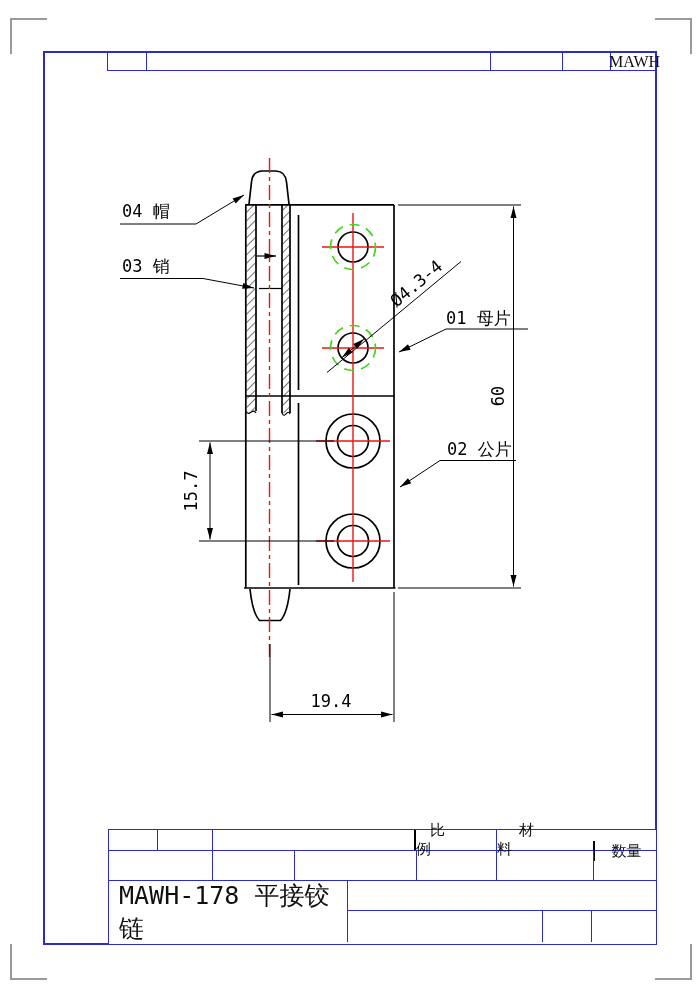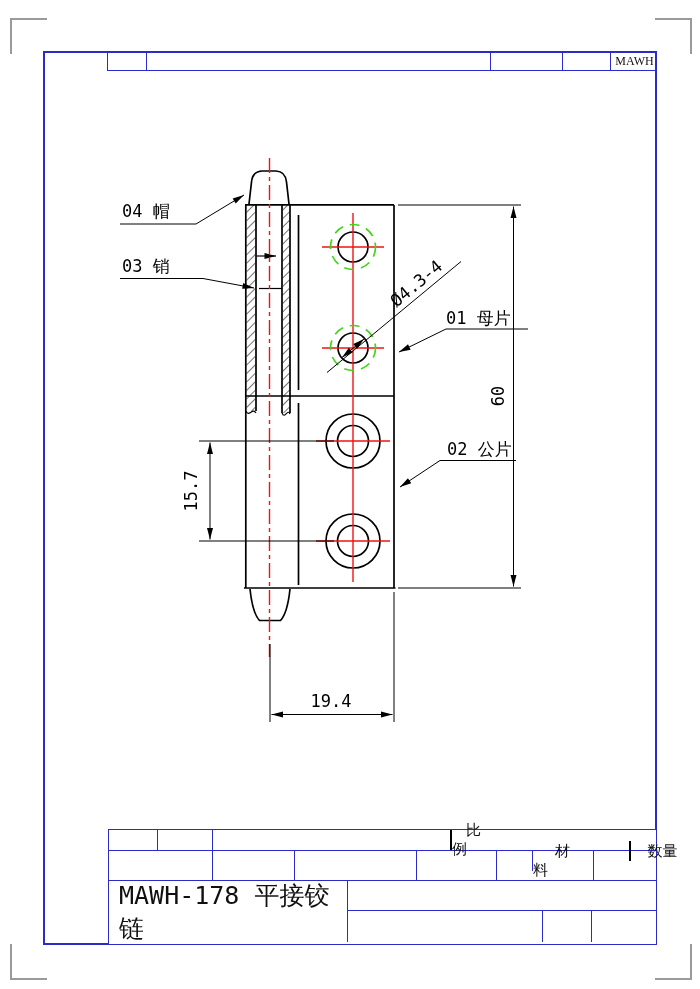--- a/index.html
+++ b/index.html
@@ -22,35 +22,35 @@
   .topbar{position:absolute;left:107px;top:51px;width:550px;height:20px;
     display:flex;box-sizing:border-box;
     border:1.6px solid #2b2bcc;border-top:2.4px solid #2b2bcc;}
   .topbar .cell{box-sizing:border-box;height:100%;flex:0 0 auto;border-right:1.6px solid #2b2bcc;}
   .topbar .cell:last-child{border-right:none;}
   .topbar .c1{width:39px;}
   .topbar .c2{width:344px;}
   .topbar .c3{width:72px;}
   .topbar .c4{width:48px;}
   .topbar .c5{width:47px;display:flex;align-items:center;justify-content:center;
-    font-family:"Liberation Serif","DejaVu Serif",serif;font-size:12px;color:#111;}
+    font-family:"Liberation Serif","DejaVu Serif",serif;font-size:16px;color:#111;}
 
   
   .titleblock{position:absolute;left:108px;top:829px;width:549px;height:116px;
     box-sizing:border-box;border:1.8px solid #2b2bcc;background:#fff;}
   .tb-row{display:flex;box-sizing:border-box;border-bottom:1.6px solid #2b2bcc;}
   .tb-row1{height:21px;}
   .tb-row2{height:30px;}
   .tb-row3{height:61px;border-bottom:none;}
   .tb-cell{box-sizing:border-box;height:100%;flex:0 0 auto;border-left:1.6px solid #2b2bcc;
     display:flex;align-items:center;justify-content:center;
     font-family:"Liberation Serif","DejaVu Serif",serif;font-size:15px;color:#111;}
   .tb-cell.first{border-left:none;}
   .tb-cell.blackdiv{border-left:2.2px solid #000;}
-  .sp2{letter-spacing:14px;text-indent:14px;margin-left:36px;}
+  .sp2{letter-spacing:14px;text-indent:14px;}
   .sp3{letter-spacing:22px;text-indent:22px;}
   .title-cell{width:241px;border-left:none;border-right:1.6px solid #2b2bcc;box-sizing:border-box;
     display:flex;align-items:center;padding-left:10px;
     font-family:"DejaVu Sans Mono","DejaVu Sans",sans-serif;font-size:25px;color:#101010;}
   .tb-right{width:308px;display:flex;flex-direction:column;}
   .tb-sub1{height:30px;border-bottom:1.6px solid #2b2bcc;box-sizing:border-box;}
   .tb-sub2{flex:1;display:flex;}
   .tb-sub2 .tb-cell{font-size:14px;}
 
   svg text{fill:#000;}
@@ -167,21 +167,21 @@
   <text class="dimtext" text-anchor="middle" transform="translate(197,491) rotate(-90)">15.7</text>
   <text class="dimtext" text-anchor="middle" x="331" y="707">19.4</text>
 </svg>
 
 <div class="titleblock">
   <div class="tb-row tb-row1">
     <div class="tb-cell first" style="width:48px;"></div>
     <div class="tb-cell" style="width:55px;"></div>
     <div class="tb-cell" style="width:202px;"></div>
     <div class="tb-cell blackdiv sp2" style="width:82px;">比 例</div>
-    <div class="tb-cell sp3" style="width:97px;margin-top:21px;">材 料</div>
+    <div class="tb-cell sp3" style="width:97px;">材 料</div>
     <div class="tb-cell blackdiv" style="width:65px;margin-top:11px;">数量</div>
   </div>
   <div class="tb-row tb-row2">
     <div class="tb-cell first" style="width:103px;"></div>
     <div class="tb-cell" style="width:82px;"></div>
     <div class="tb-cell" style="width:122px;"></div>
     <div class="tb-cell" style="width:80px;"></div>
     <div class="tb-cell" style="width:97px;"></div>
     <div class="tb-cell" style="width:65px;"></div>
   </div>

